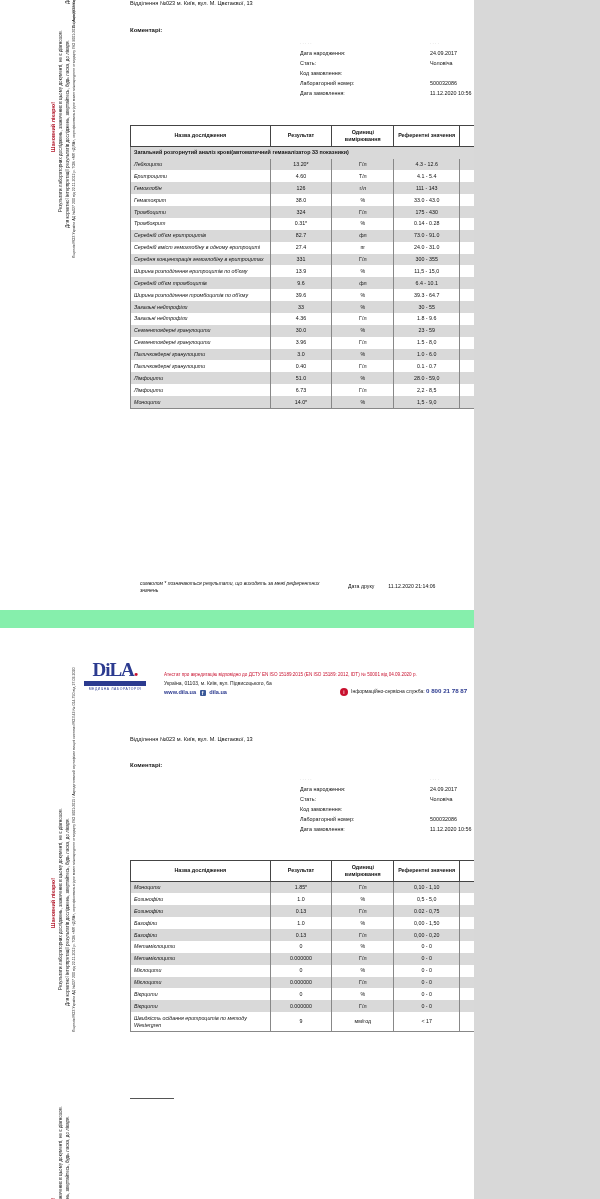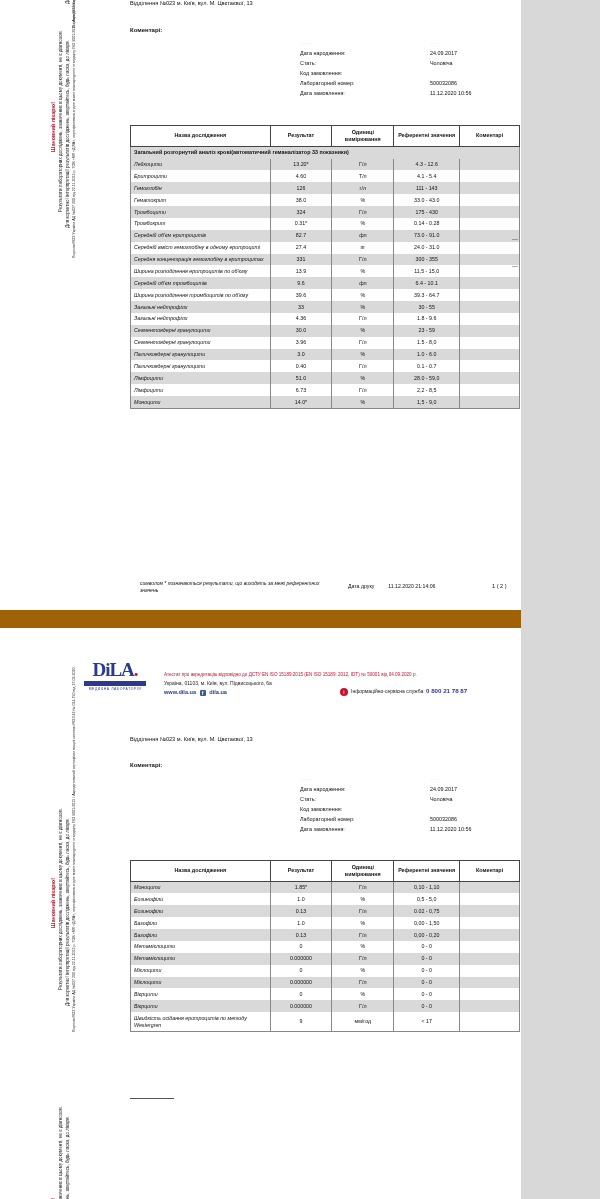--- a/index.html
+++ b/index.html
@@ -3,24 +3,24 @@
 <meta charset="utf-8">
 <style>
   * { box-sizing: border-box; }
   html, body {
     margin: 0; padding: 0;
     background: #d8d8d8;
     font-family: "Liberation Sans", sans-serif;
   }
   .canvas {
     position: relative;
-    width: 521px;
+    width: 474px;
     height: 1199px;
     overflow: hidden;
-    background: #a16207;
+    background: #86efac;
   }
   .page {
     position: absolute;
     left: 0;
     width: 600px;
     background: #ffffff;
   }
   #page1 { top: -120px; height: 730px; }
   #page2 { top: 628px; height: 680px; }
 

